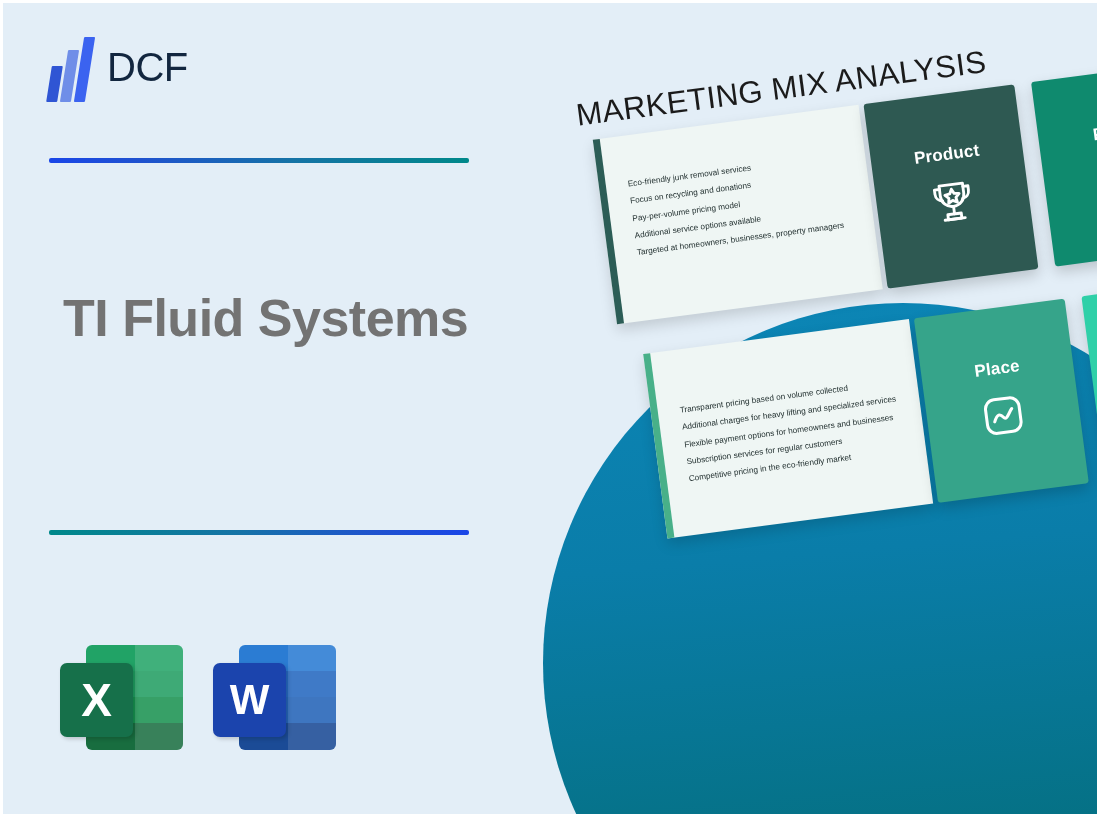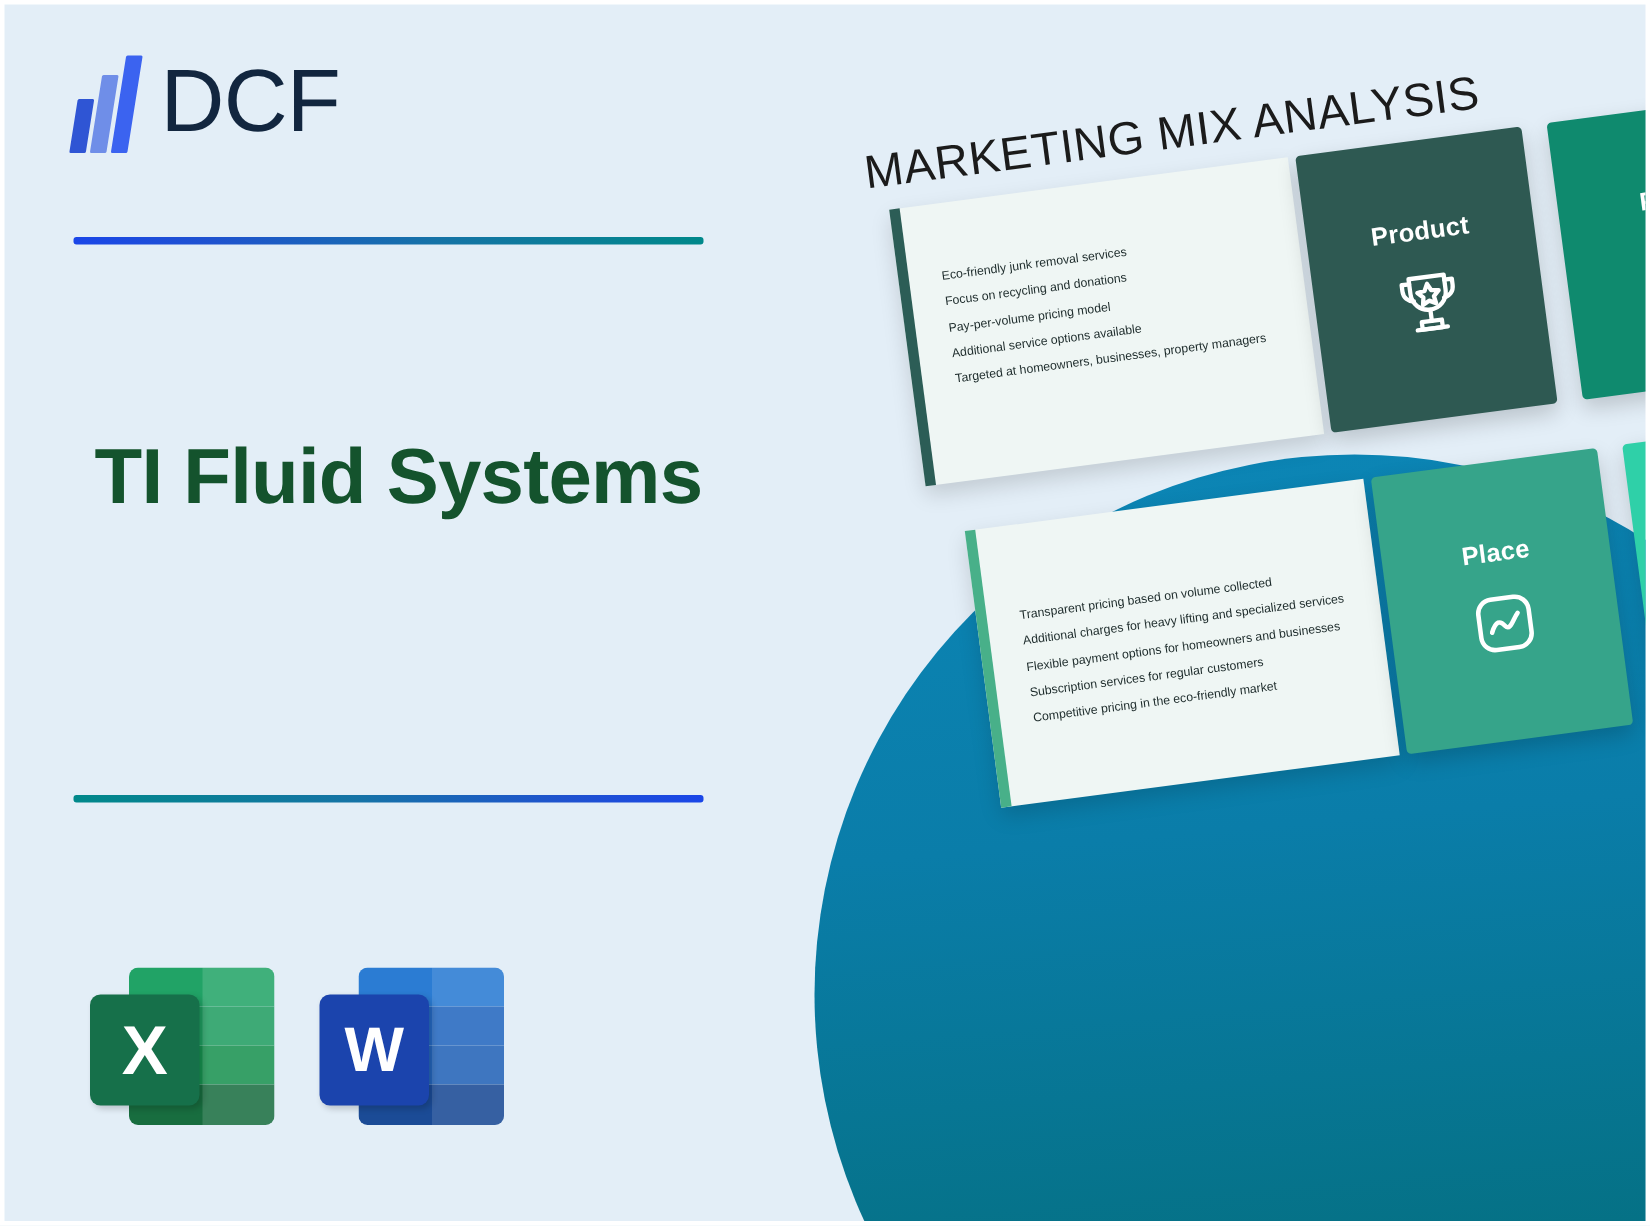--- a/index.html
+++ b/index.html
@@ -39,21 +39,21 @@
     position: absolute;
     bottom: 0;
     width: 11px;
     transform: skewX(-9deg);
     border-radius: 1px;
   }
   .bar1 { left: 0;  height: 36px; background: #2f55d4; }
   .bar2 { left: 15px; height: 52px; background: #6f8ee8; }
   .bar3 { left: 30px; height: 65px; background: #3b63f0; }
   .logo-text {
-    font-size: 59px;
+    font-size: 40px;
     font-weight: 500;
     letter-spacing: -0.5px;
     color: #12263f;
     line-height: 1;
     padding-bottom: 4px;
   }
 
   .divider {
     position: absolute;
     left: 46px;
@@ -70,21 +70,21 @@
     background: linear-gradient(90deg, #00888a 0%, #1573a6 45%, #1f52cf 78%, #1a46e8 100%);
   }
 
   .page-title {
     position: absolute;
     left: 60px; top: 282px;
     width: 460px;
     font-size: 52px;
     font-weight: bold;
     line-height: 1.28;
-    color: #14532d;
+    color: #737373;
     letter-spacing: -0.5px;
   }
 
   .office-icons {
     position: absolute;
     left: 57px; top: 633px;
     display: flex;
     gap: 30px;
   }
   .office-icon { position: relative; width: 123px; height: 123px; }

